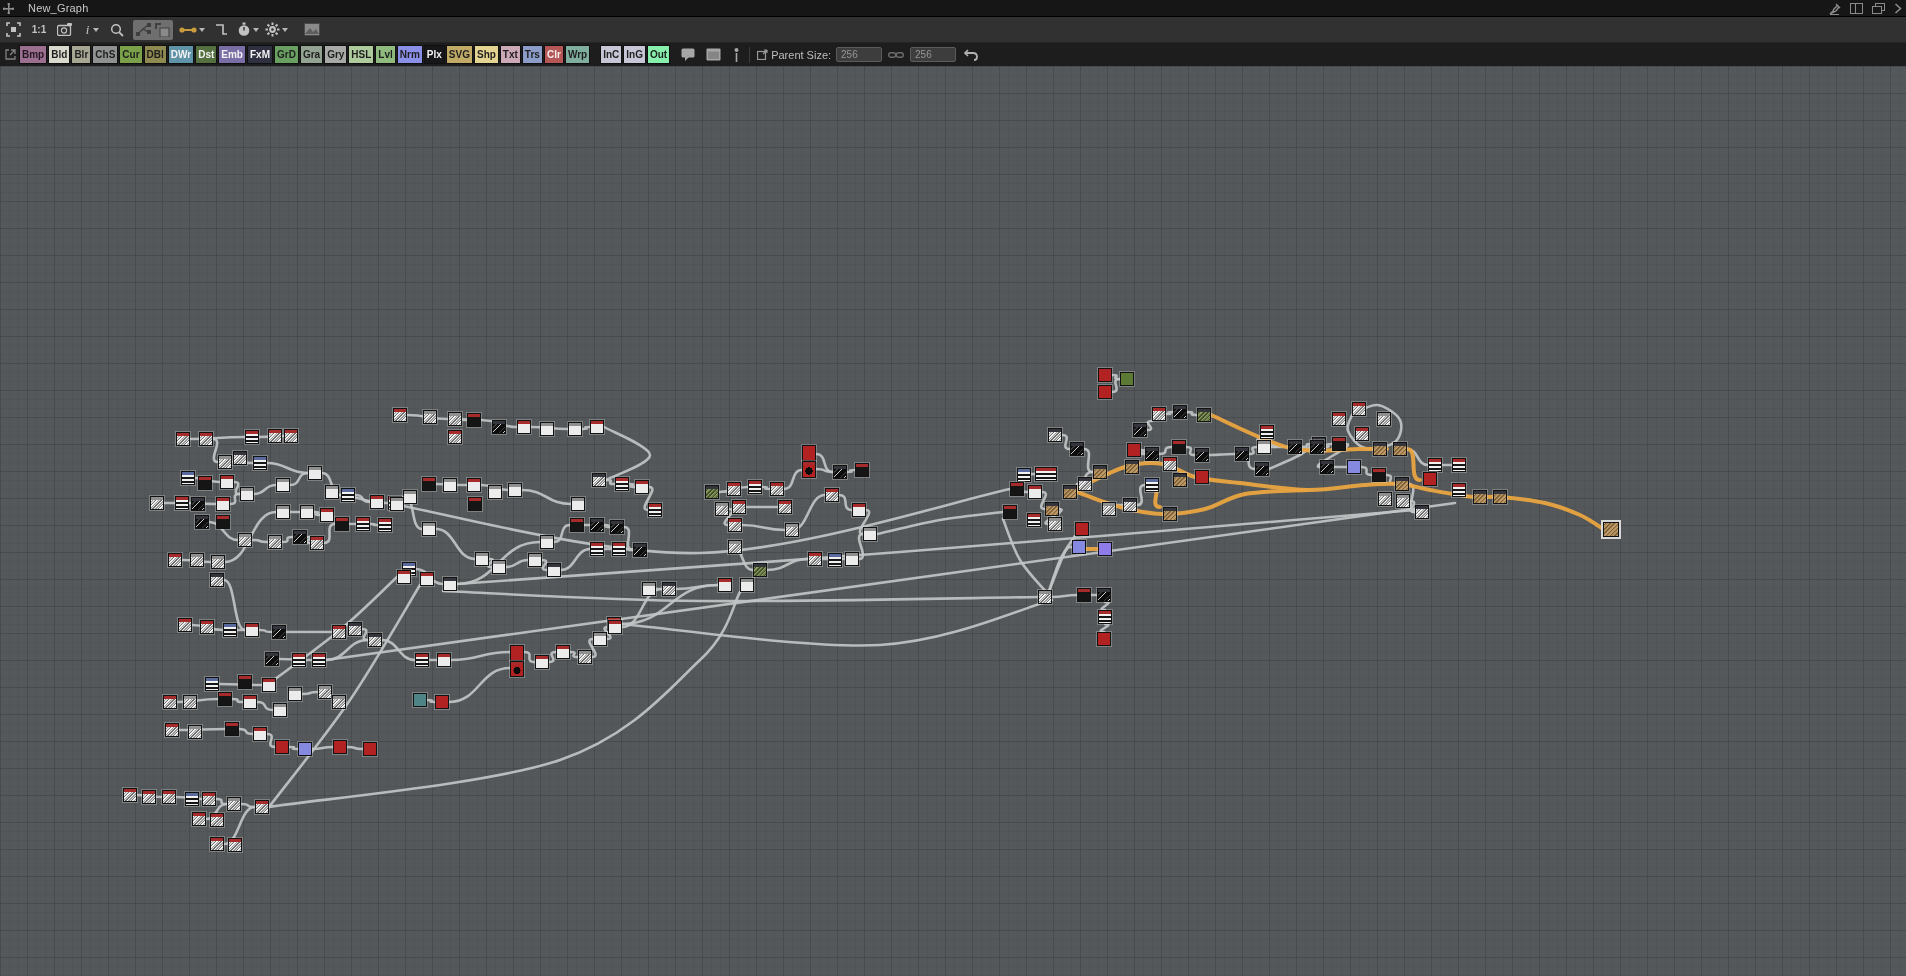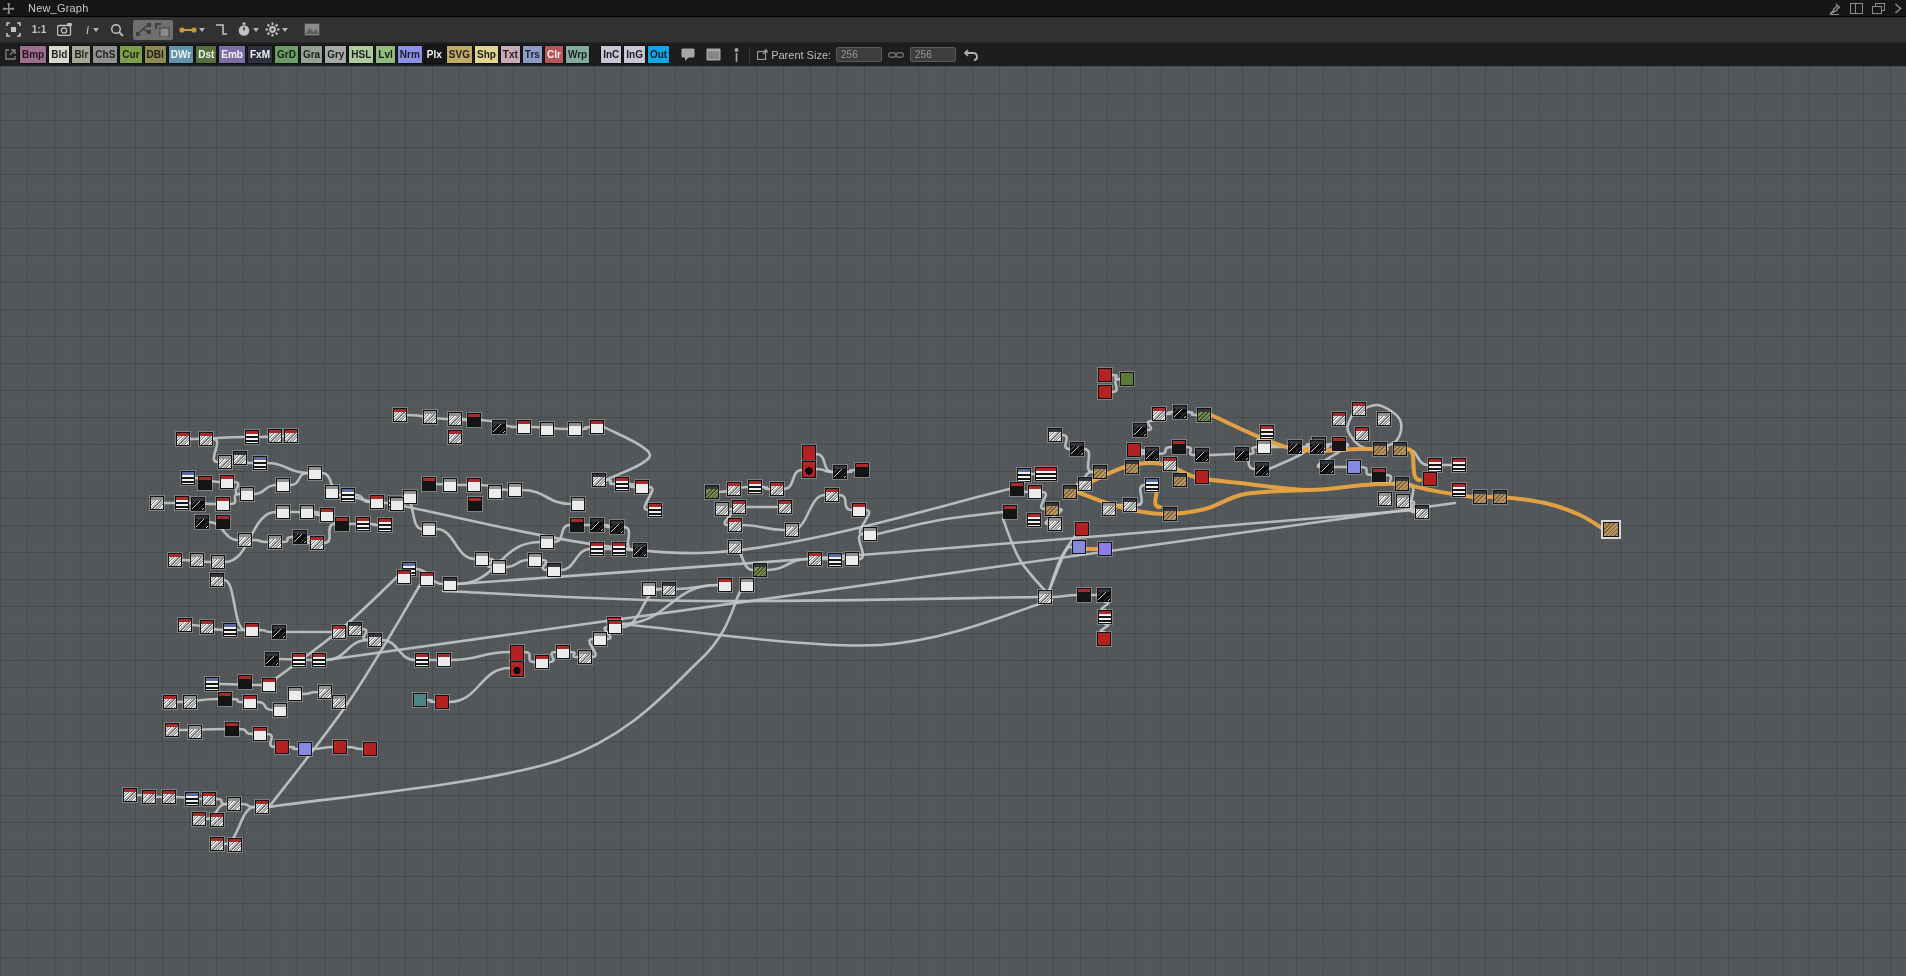--- a/index.html
+++ b/index.html
@@ -222,21 +222,21 @@
       <span class="fbtn" style="background: rgb(138, 143, 232); color: rgb(30, 30, 30);">Nrm</span>
       <span class="fbtn" style="background: rgb(23, 23, 26); color: rgb(242, 242, 242);">Plx</span>
       <span class="fbtn" style="background: rgb(192, 170, 102); color: rgb(30, 30, 30);">SVG</span>
       <span class="fbtn" style="background: rgb(227, 212, 145); color: rgb(30, 30, 30);">Shp</span>
       <span class="fbtn" style="background: rgb(205, 168, 182); color: rgb(30, 30, 30);">Txt</span>
       <span class="fbtn" style="background: rgb(139, 156, 201); color: rgb(30, 30, 30);">Trs</span>
       <span class="fbtn" style="background: rgb(181, 87, 87); color: rgb(246, 234, 234);">Clr</span>
       <span class="fbtn" style="background: rgb(127, 174, 158); color: rgb(30, 30, 30);">Wrp</span>
       <span class="fbtn fgap" style="background: rgb(198, 198, 214); color: rgb(30, 30, 30);">InC</span>
       <span class="fbtn" style="background: rgb(198, 198, 214); color: rgb(30, 30, 30);">InG</span>
-      <span class="fbtn" style="background: #0ea5e9; color: rgb(30, 30, 30);">Out</span>
+      <span class="fbtn" style="background: #86efac; color: rgb(30, 30, 30);">Out</span>
     </div>
   <svg class="ic f-ic" style="margin-left:10px" width="14" height="13" viewBox="0 0 14 13">
     <rect x="0.5" y="0.5" width="13" height="9" rx="1.5" fill="#c9c9c9"></rect>
     <path d="M4 9 L4 13 L8 9 Z" fill="#c9c9c9"></path>
   </svg>
   <svg class="ic f-ic" style="margin-left:8px" width="15" height="13" viewBox="0 0 15 13">
     <rect x="0.5" y="0.5" width="14" height="12" rx="1" fill="#c9c9c9"></rect>
     <rect x="2" y="3.5" width="11" height="7.5" fill="#9f9f9f"></rect>
   </svg>
   <svg class="ic f-ic" style="margin-left:10px" width="5" height="14" viewBox="0 0 5 14">

